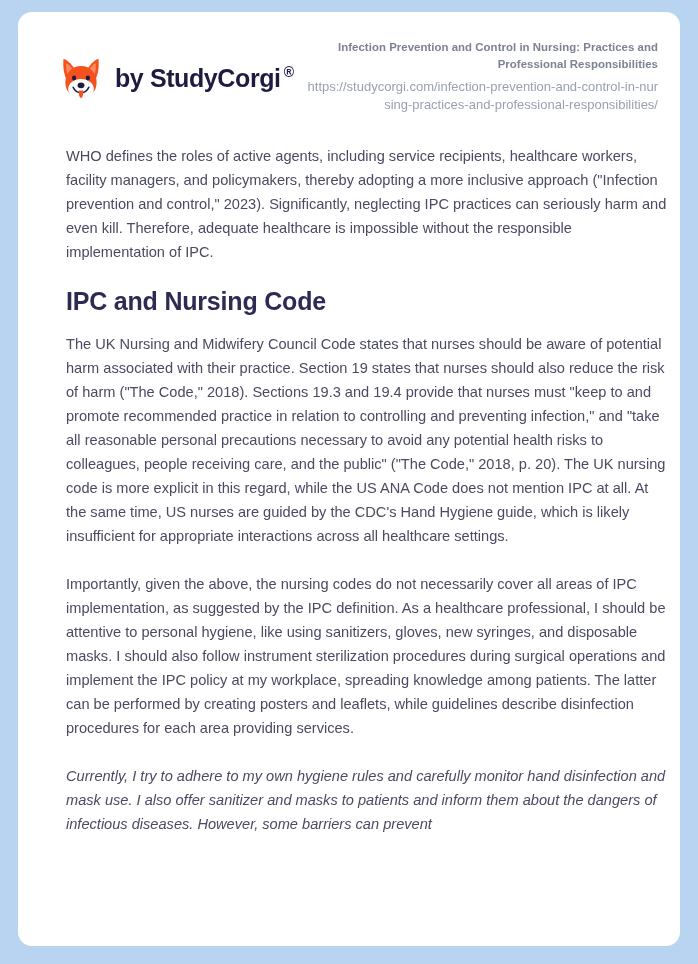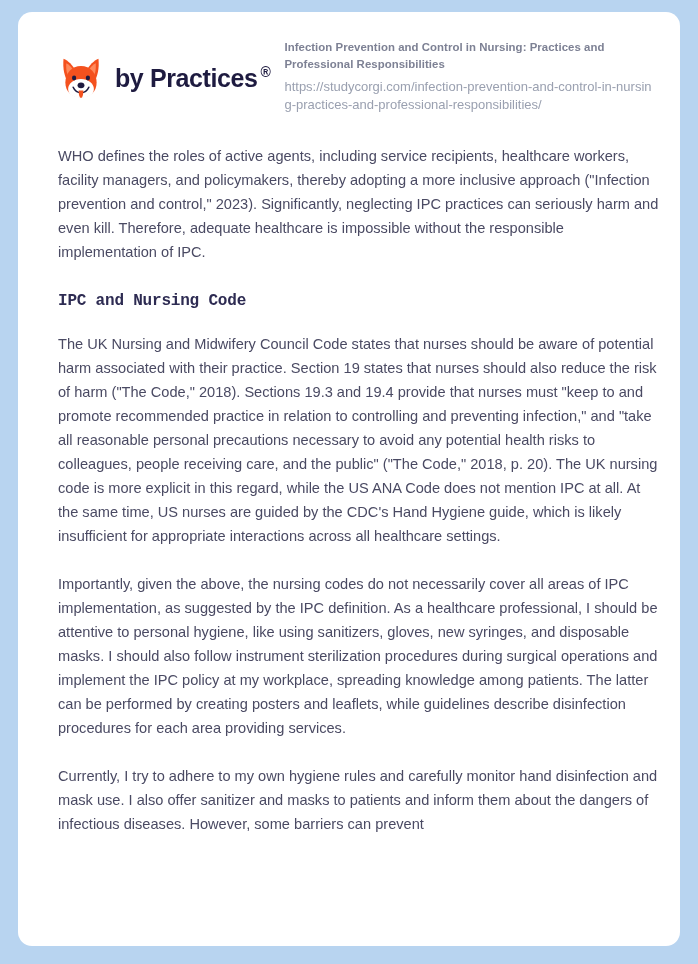--- a/index.html
+++ b/index.html
@@ -53,20 +53,21 @@
   .brand-reg {
     font-size:14px;
     font-weight:bold;
     color:#1e1b40;
     vertical-align:super;
     margin-left:3px;
   }
 
   .header-meta {
     flex:1 1 auto;
+    text-align:right;
     padding-left:14px;
     margin-top:-2px;
   }
 
   .doc-title {
     font-size:11.4px;
     font-weight:bold;
     color:#7d8194;
     line-height:1.42;
     letter-spacing:0.05px;
@@ -76,44 +77,43 @@
     margin-top:6px;
     font-size:13px;
     color:#9aa0b0;
     line-height:1.42;
     word-break:break-all;
   }
 
   
   .doc-body {
     position:absolute;
-    left:0;
+    left:8px;
     top:132px;
     width:662px;
     padding:0 18px 0 40px;
   }
 
   .para {
     font-size:14.6px;
     line-height:24px;
     color:#4a4a63;
     margin-bottom:24px;
     text-align:left;
   }
 
-  .para:last-child { margin-bottom:16px; }
+  .para:last-child { margin-bottom:16px;font-style:italic; }
 
   .section-heading {
-    font-size:16px;
+    font-size:25px;
     font-weight:bold;
     color:#2d2b52;
     line-height:26px;
     margin:14px 0 18px 0;
     letter-spacing:-0.2px;
-    font-family:Liberation Mono, monospace;
   }
 </style>
 </head>
 <body>
 
 <div class="page-card">
 
   <div class="doc-header">
 
     <div class="brand">
@@ -133,21 +133,21 @@
           <ellipse cx="35" cy="50" rx="4.6" ry="5.4" fill="#1e1b40"></ellipse>
           <ellipse cx="65" cy="50" rx="4.6" ry="5.4" fill="#1e1b40"></ellipse>
 
           <ellipse cx="50" cy="66" rx="7.5" ry="6.4" fill="#1e1b40"></ellipse>
 
           <path d="M33 70 C37 79 44 82 50 82 C56 82 63 79 67 70" fill="none" stroke="#1e1b40" stroke-width="3.4" stroke-linecap="round"></path>
 
           <path d="M45 77 C45 88 47 93 50 93 C53 93 55 88 55 77 Z" fill="#f4511e"></path>
         </svg>
       </span>
-      <span class="brand-text"><span>by Practices</span><span class="brand-reg">®</span></span>
+      <span class="brand-text"><span>by StudyCorgi</span><span class="brand-reg">®</span></span>
     </div>
 
     <div class="header-meta">
       <div class="doc-title">Infection Prevention and Control in Nursing: Practices and Professional Responsibilities</div>
       <div class="doc-url">https://studycorgi.com/infection-prevention-and-control-in-nursing-practices-and-professional-responsibilities/</div>
     </div>
 
   </div>
 
   <div class="doc-body">

